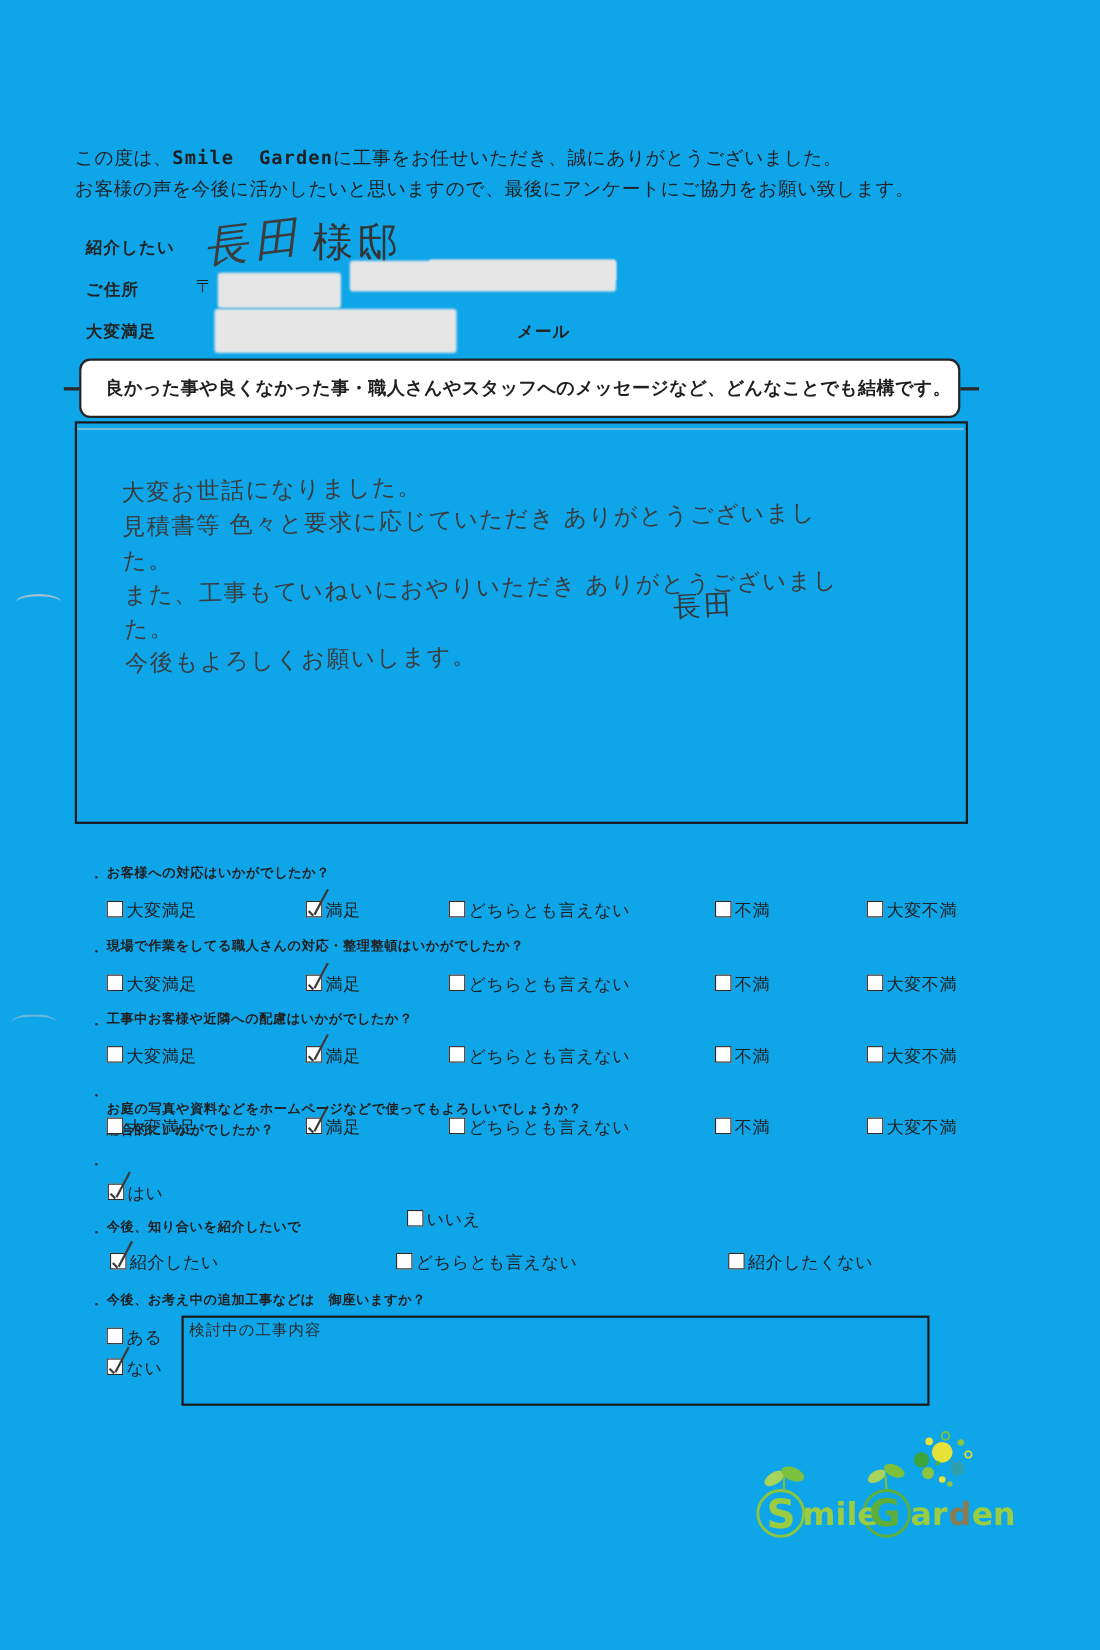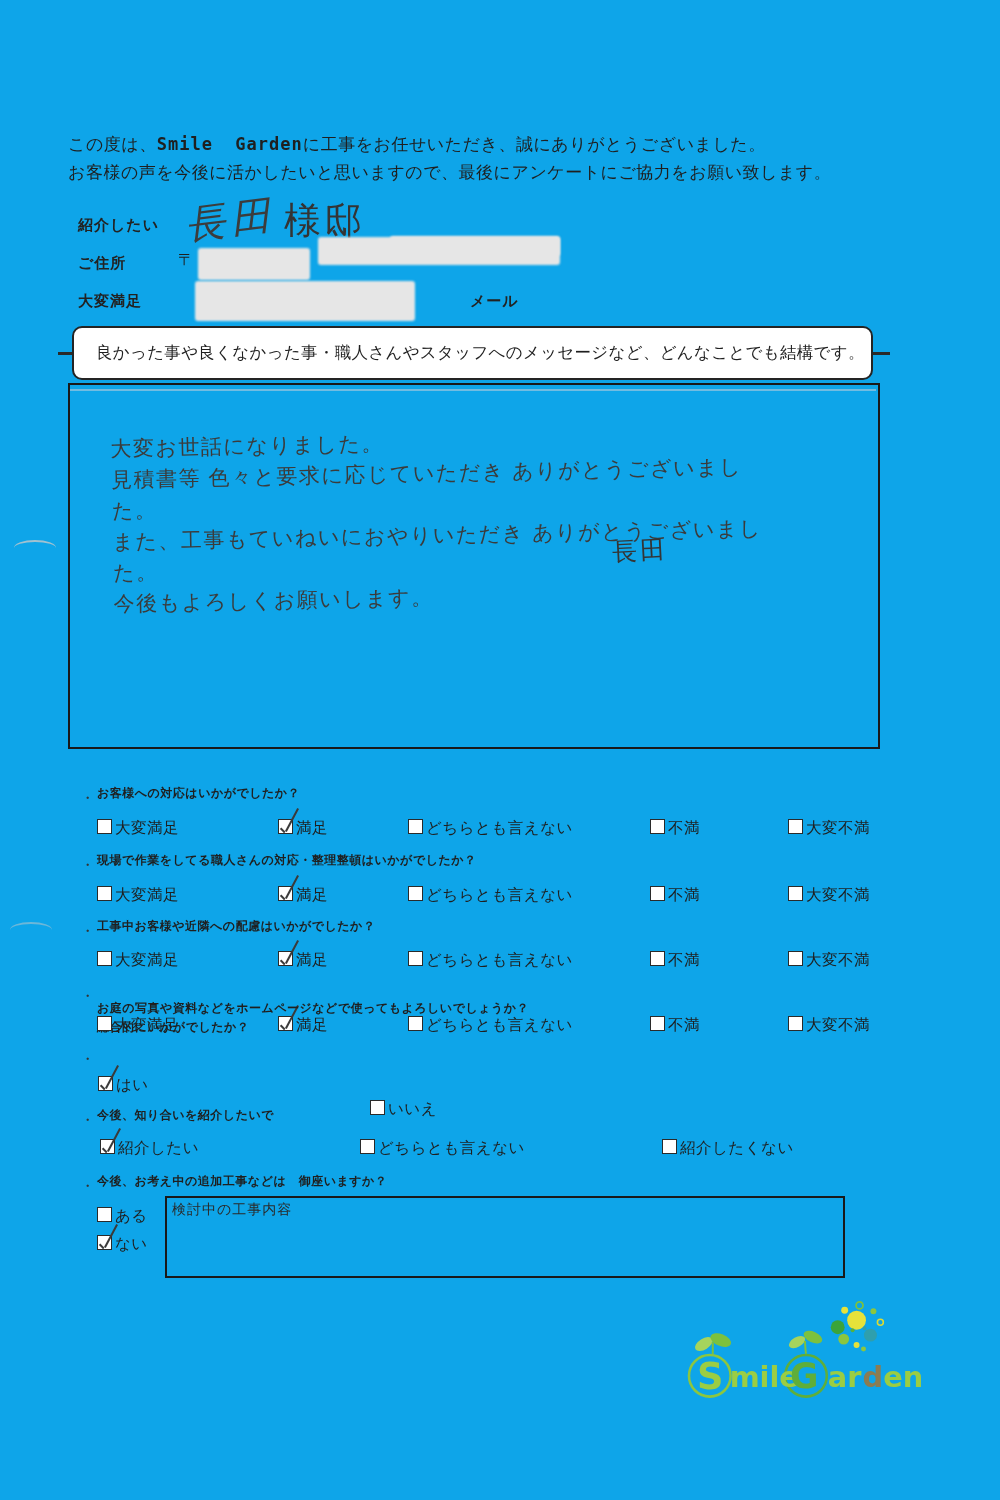--- a/index.html
+++ b/index.html
@@ -13,21 +13,21 @@
 
   
   .flabel{font-size:15px;font-weight:bold;letter-spacing:1px;color:#222;}
   .hand1{font-size:40px;color:#3c3c3c;transform:rotate(-7deg) skewX(-14deg);letter-spacing:6px;}
   .hand2{font-size:37px;color:#343434;letter-spacing:4px;font-weight:500;}
   .blur-box{background:#e6e6e6;border-radius:3px;filter:blur(1.2px);}
 
   
   .cmt-head{left:72px;top:326px;width:801px;height:54px;border:2px solid #242424;border-radius:10px;
             display:flex;align-items:center;padding-left:22px;box-sizing:border-box;background:#fff;z-index:2;}
-  .cmt-head span{font-size:16.5px;font-weight:normal;letter-spacing:.3px;}
+  .cmt-head span{font-size:16.5px;font-weight:bold;letter-spacing:.3px;}
   .stub{height:3px;background:#2a2a2a;z-index:1;}
   .cmt-box{left:68px;top:383px;width:812px;height:366px;border:2.5px solid #191919;box-sizing:border-box;}
   .scanline{left:70px;top:389px;width:806px;height:2px;background:#c5cfdb;opacity:.55;}
 
   .handwriting{left:112px;top:426px;width:660px;transform:rotate(-1.2deg);color:#3b3b3b;
                font-size:21px;line-height:31px;letter-spacing:1.5px;}
   .signature{left:612px;top:534px;font-size:25px;color:#353535;transform:rotate(-3deg);letter-spacing:3px;}
 
   
   .bullet{font-size:15px;color:#333;}

